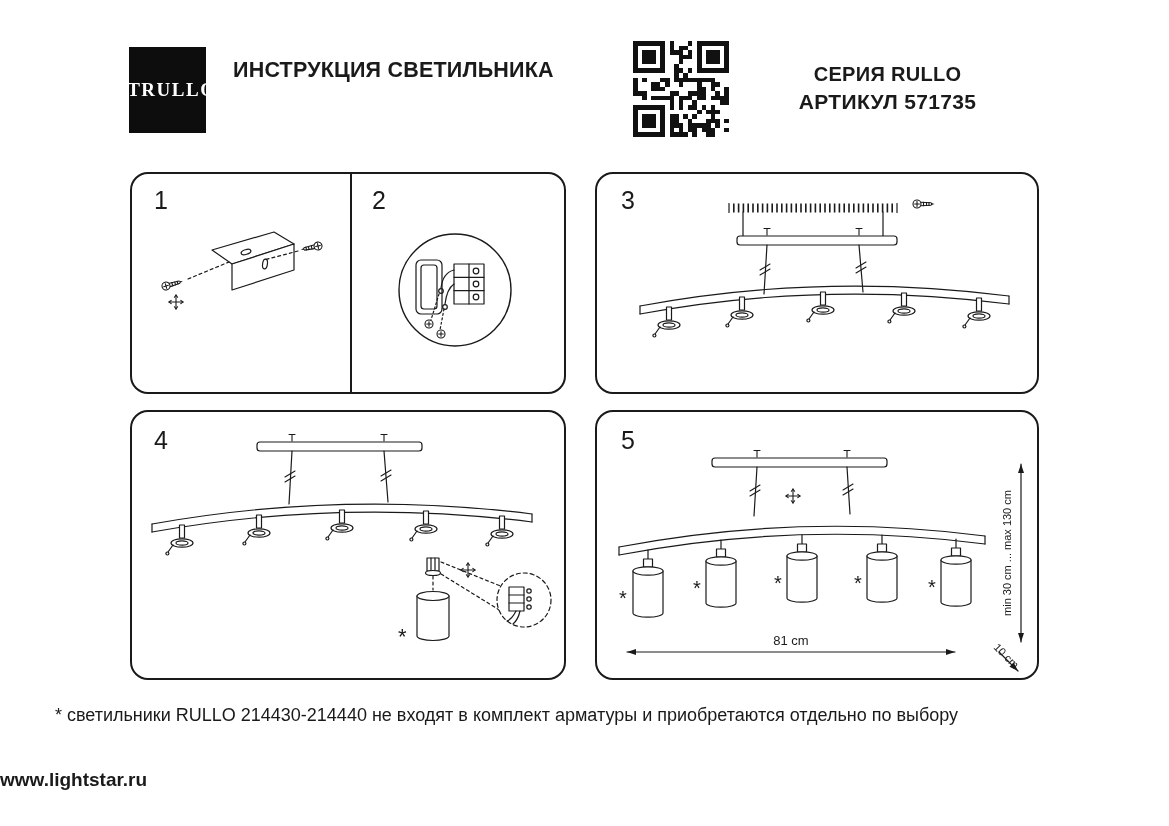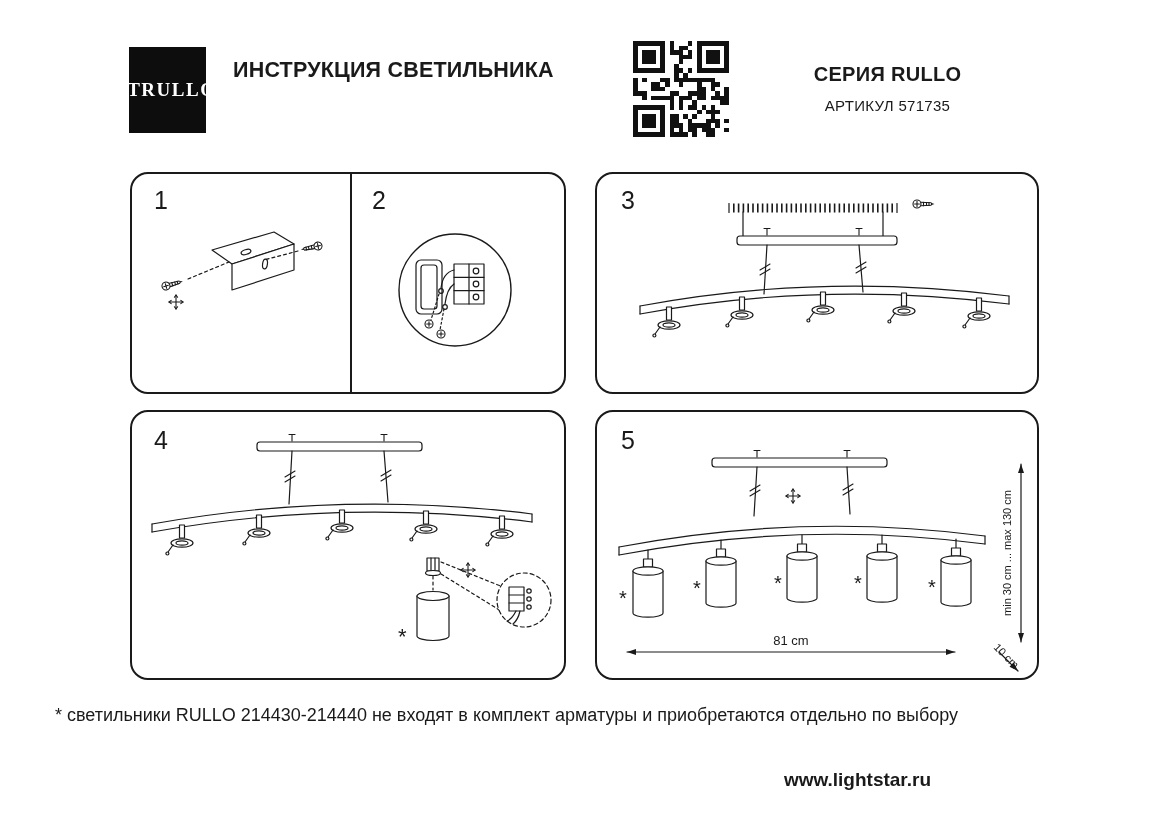--- a/index.html
+++ b/index.html
@@ -12,34 +12,34 @@
   .logo-group{font-size:7.5px;letter-spacing:4px;margin-top:3px;font-family:"Liberation Sans",sans-serif}
   .logo-flag{width:24px;height:8px;border:1px solid #fff;display:flex;margin-top:3px}
   .logo-flag span{flex:1;display:block}
   .fg{background:var(--flag-green,#009246)}
   .fw{background:var(--flag-white,#ffffff)}
   .fr{background:var(--flag-red,#ce2b37)}
   .title{position:absolute;left:233px;top:56px;font-size:21.5px;font-weight:700;line-height:1.32;letter-spacing:.2px}
   .qr{position:absolute;left:630px;top:41px;width:102px;height:96px}
   .series{position:absolute;left:770px;top:63px;width:235px;text-align:center}
   .series-name{font-size:20px;font-weight:700;letter-spacing:.3px}
-  .article{font-size:15px;font-weight:400;margin-top:11px;letter-spacing:.3px}
+  .article{font-size:21px;font-weight:700;margin-top:4px;letter-spacing:.3px}
   
   .panel{position:absolute;border:2px solid #1a1a1a;border-radius:18px;background:#fff}
   #p12{left:130px;top:172px;width:436px;height:222px}
   #p3{left:595px;top:172px;width:444px;height:222px}
   #p4{left:130px;top:410px;width:436px;height:270px}
   #p5{left:595px;top:410px;width:444px;height:270px}
   .divider{position:absolute;left:218px;top:0;bottom:0;width:2px;background:#1a1a1a}
   .step-num{position:absolute;font-size:25px;color:#1a1a1a}
   .drawing{position:absolute}
   svg text{font-family:"Liberation Sans",sans-serif}
   
   .footnote{position:absolute;left:0;width:1013px;top:705px;text-align:center;font-size:18px}
-  .footer-url{position:absolute;left:0;width:931px;top:769px;text-align:right;font-size:19px;font-weight:700}
+  .footer-url{position:absolute;left:0;width:931px;top:769px;text-align:left;font-size:19px;font-weight:700}
 </style>
 </head>
 <body>
 
 <svg width="0" height="0" style="position:absolute" aria-hidden="true">
   <defs>
     <g id="hng" stroke="#1a1a1a" stroke-width="1.2" fill="none" stroke-linecap="round">
       <rect x="-2.5" y="-2" width="5" height="13" fill="#fff"></rect>
       <ellipse cx="0" cy="16" rx="11" ry="4.2" fill="#fff"></ellipse>
       <ellipse cx="0" cy="16" rx="6" ry="2.1"></ellipse>

